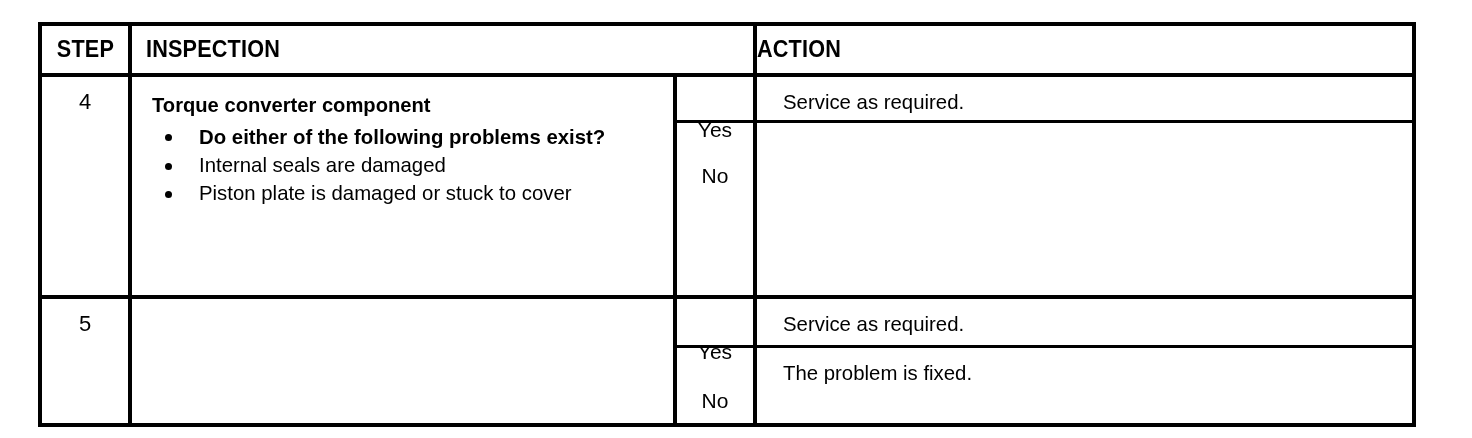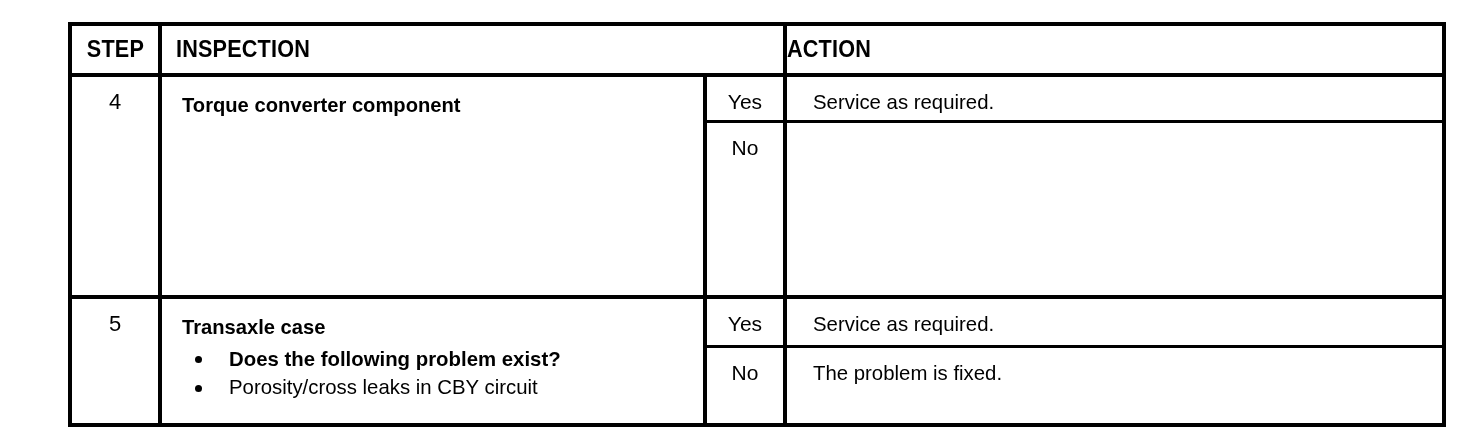--- a/index.html
+++ b/index.html
@@ -20,21 +20,21 @@
   .page {
     position: relative;
     width: 1472px;
     height: 438px;
     background: #ffffff;
   }
 
   
   .diag-table {
     position: absolute;
-    left: 68px;
+    left: 38px;
     top: 22px;
     width: 1378px;
     height: 405px;
     box-sizing: border-box;
     border: 4px solid #000000;
     background: #ffffff;
   }
 
   
   .vrule {
@@ -164,20 +164,21 @@
     font-weight: bold;
   }
 
   
   .yn-cell {
     left: 635px;
     width: 76px;
     display: flex;
     align-items: flex-start;
     justify-content: center;
+    margin-top: 28px;
   }
   .yn-cell span {
     font-size: 21px;
     line-height: 1;
     padding-top: 14px;
   }
   .yn-4-yes { top: 51px;  height: 43px;  }
   .yn-4-no  { top: 97px;  height: 172px; }
   .yn-5-yes { top: 273px; height: 46px;  }
   .yn-5-no  { top: 322px; height: 75px;  }
@@ -227,51 +228,52 @@
     <div class="cell hd-action">
       <span class="hd-text">ACTION</span>
     </div>
 
     <div class="cell num-cell num-step4">
       <span class="num">4</span>
     </div>
 
     <div class="cell insp-cell insp-step4">
       <p class="insp-title">Torque converter component</p>
-    </div>
-
-    <div class="cell yn-cell yn-4-yes">
-      <span>Yes</span>
-    </div>
-    <div class="cell act-cell act-4-yes">
-      <span>Service as required.</span>
-    </div>
-
-    <div class="cell yn-cell yn-4-no">
-      <span>No</span>
-    </div>
-
-    <div class="cell num-cell num-step5">
-      <span class="num">5</span>
-    </div>
-
-    <div class="cell insp-cell insp-step5">
-      <p class="insp-title">Transaxle case</p>
       <ul class="bullets">
         <li class="bold">
           <span class="bullet-dot"></span>
-          <span class="btext">Does the following problem exist?</span>
+          <span class="btext">Do either of the following problems exist?</span>
         </li>
         <li>
           <span class="bullet-dot"></span>
-          <span class="btext">Porosity/cross leaks in CBY circuit</span>
+          <span class="btext">Internal seals are damaged</span>
+        </li>
+        <li>
+          <span class="bullet-dot"></span>
+          <span class="btext">Piston plate is damaged or stuck to cover</span>
         </li>
       </ul>
     </div>
 
+    <div class="cell yn-cell yn-4-yes">
+      <span>Yes</span>
+    </div>
+    <div class="cell act-cell act-4-yes">
+      <span>Service as required.</span>
+    </div>
+
+    <div class="cell yn-cell yn-4-no">
+      <span>No</span>
+    </div>
+
+    <div class="cell num-cell num-step5">
+      <span class="num">5</span>
+    </div>
+
+
     <div class="cell yn-cell yn-5-yes">
       <span>Yes</span>
     </div>
     <div class="cell act-cell act-5-yes">
       <span>Service as required.</span>
     </div>
 
     <div class="cell yn-cell yn-5-no">
       <span>No</span>
     </div>

